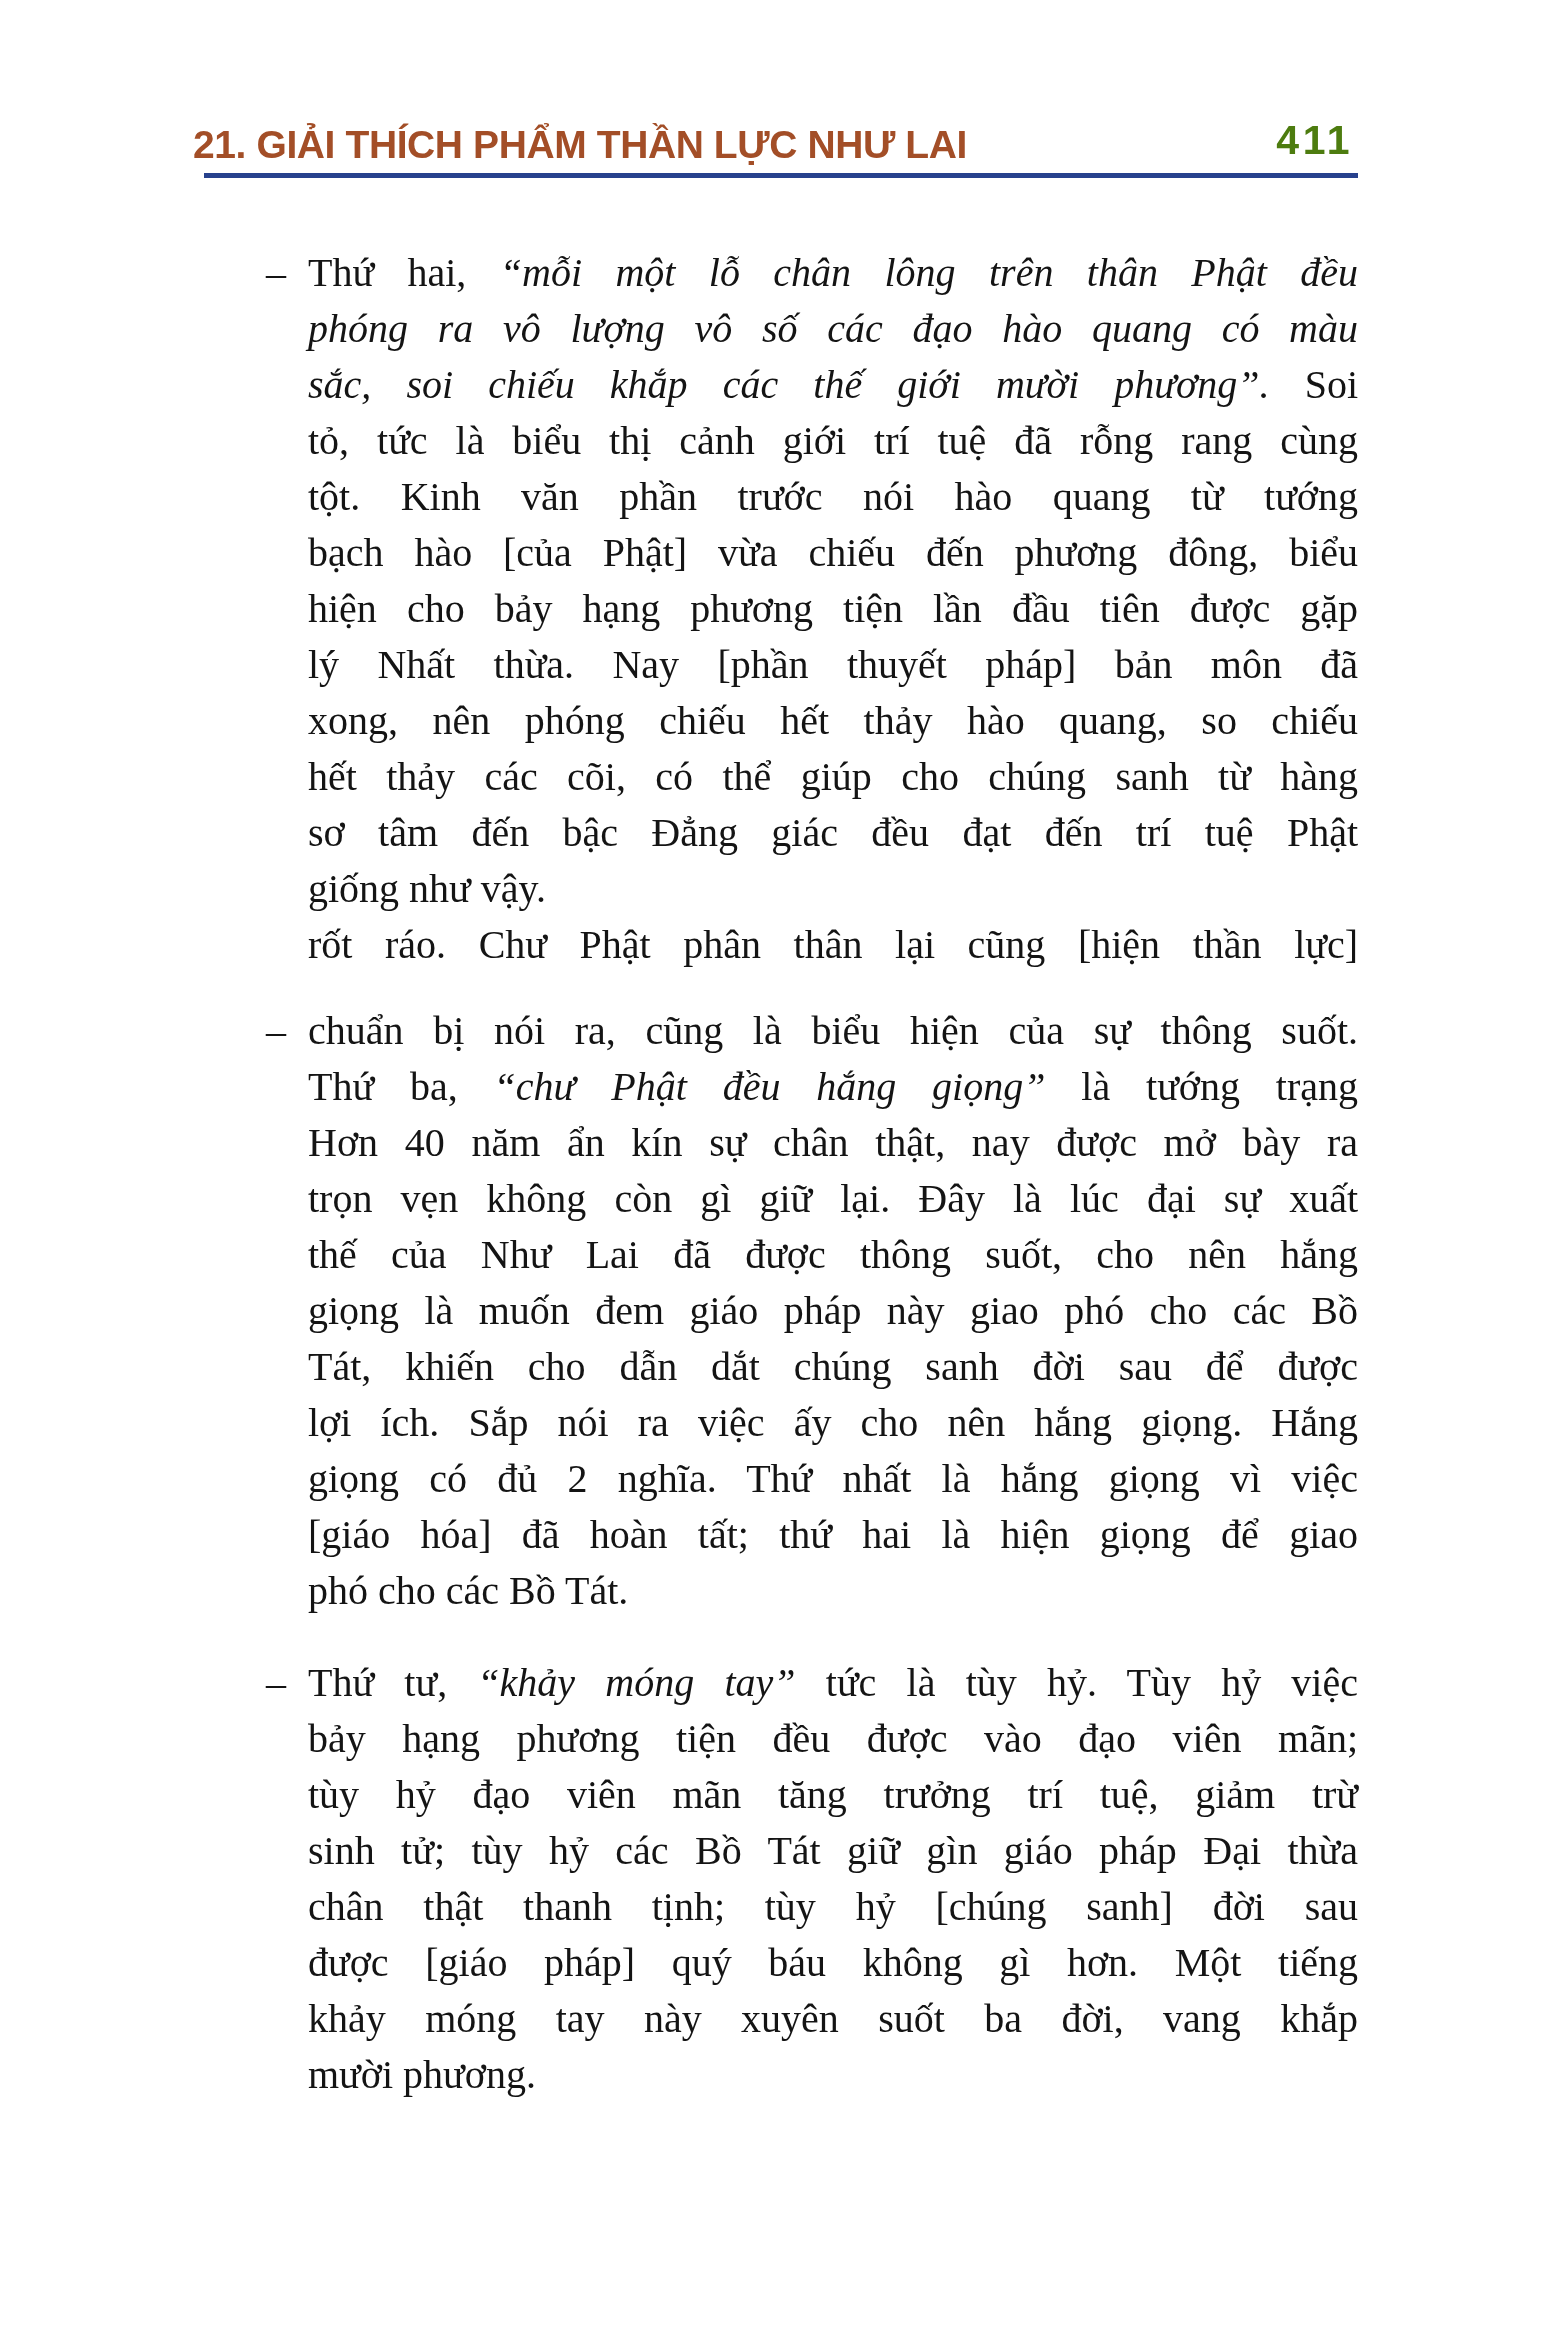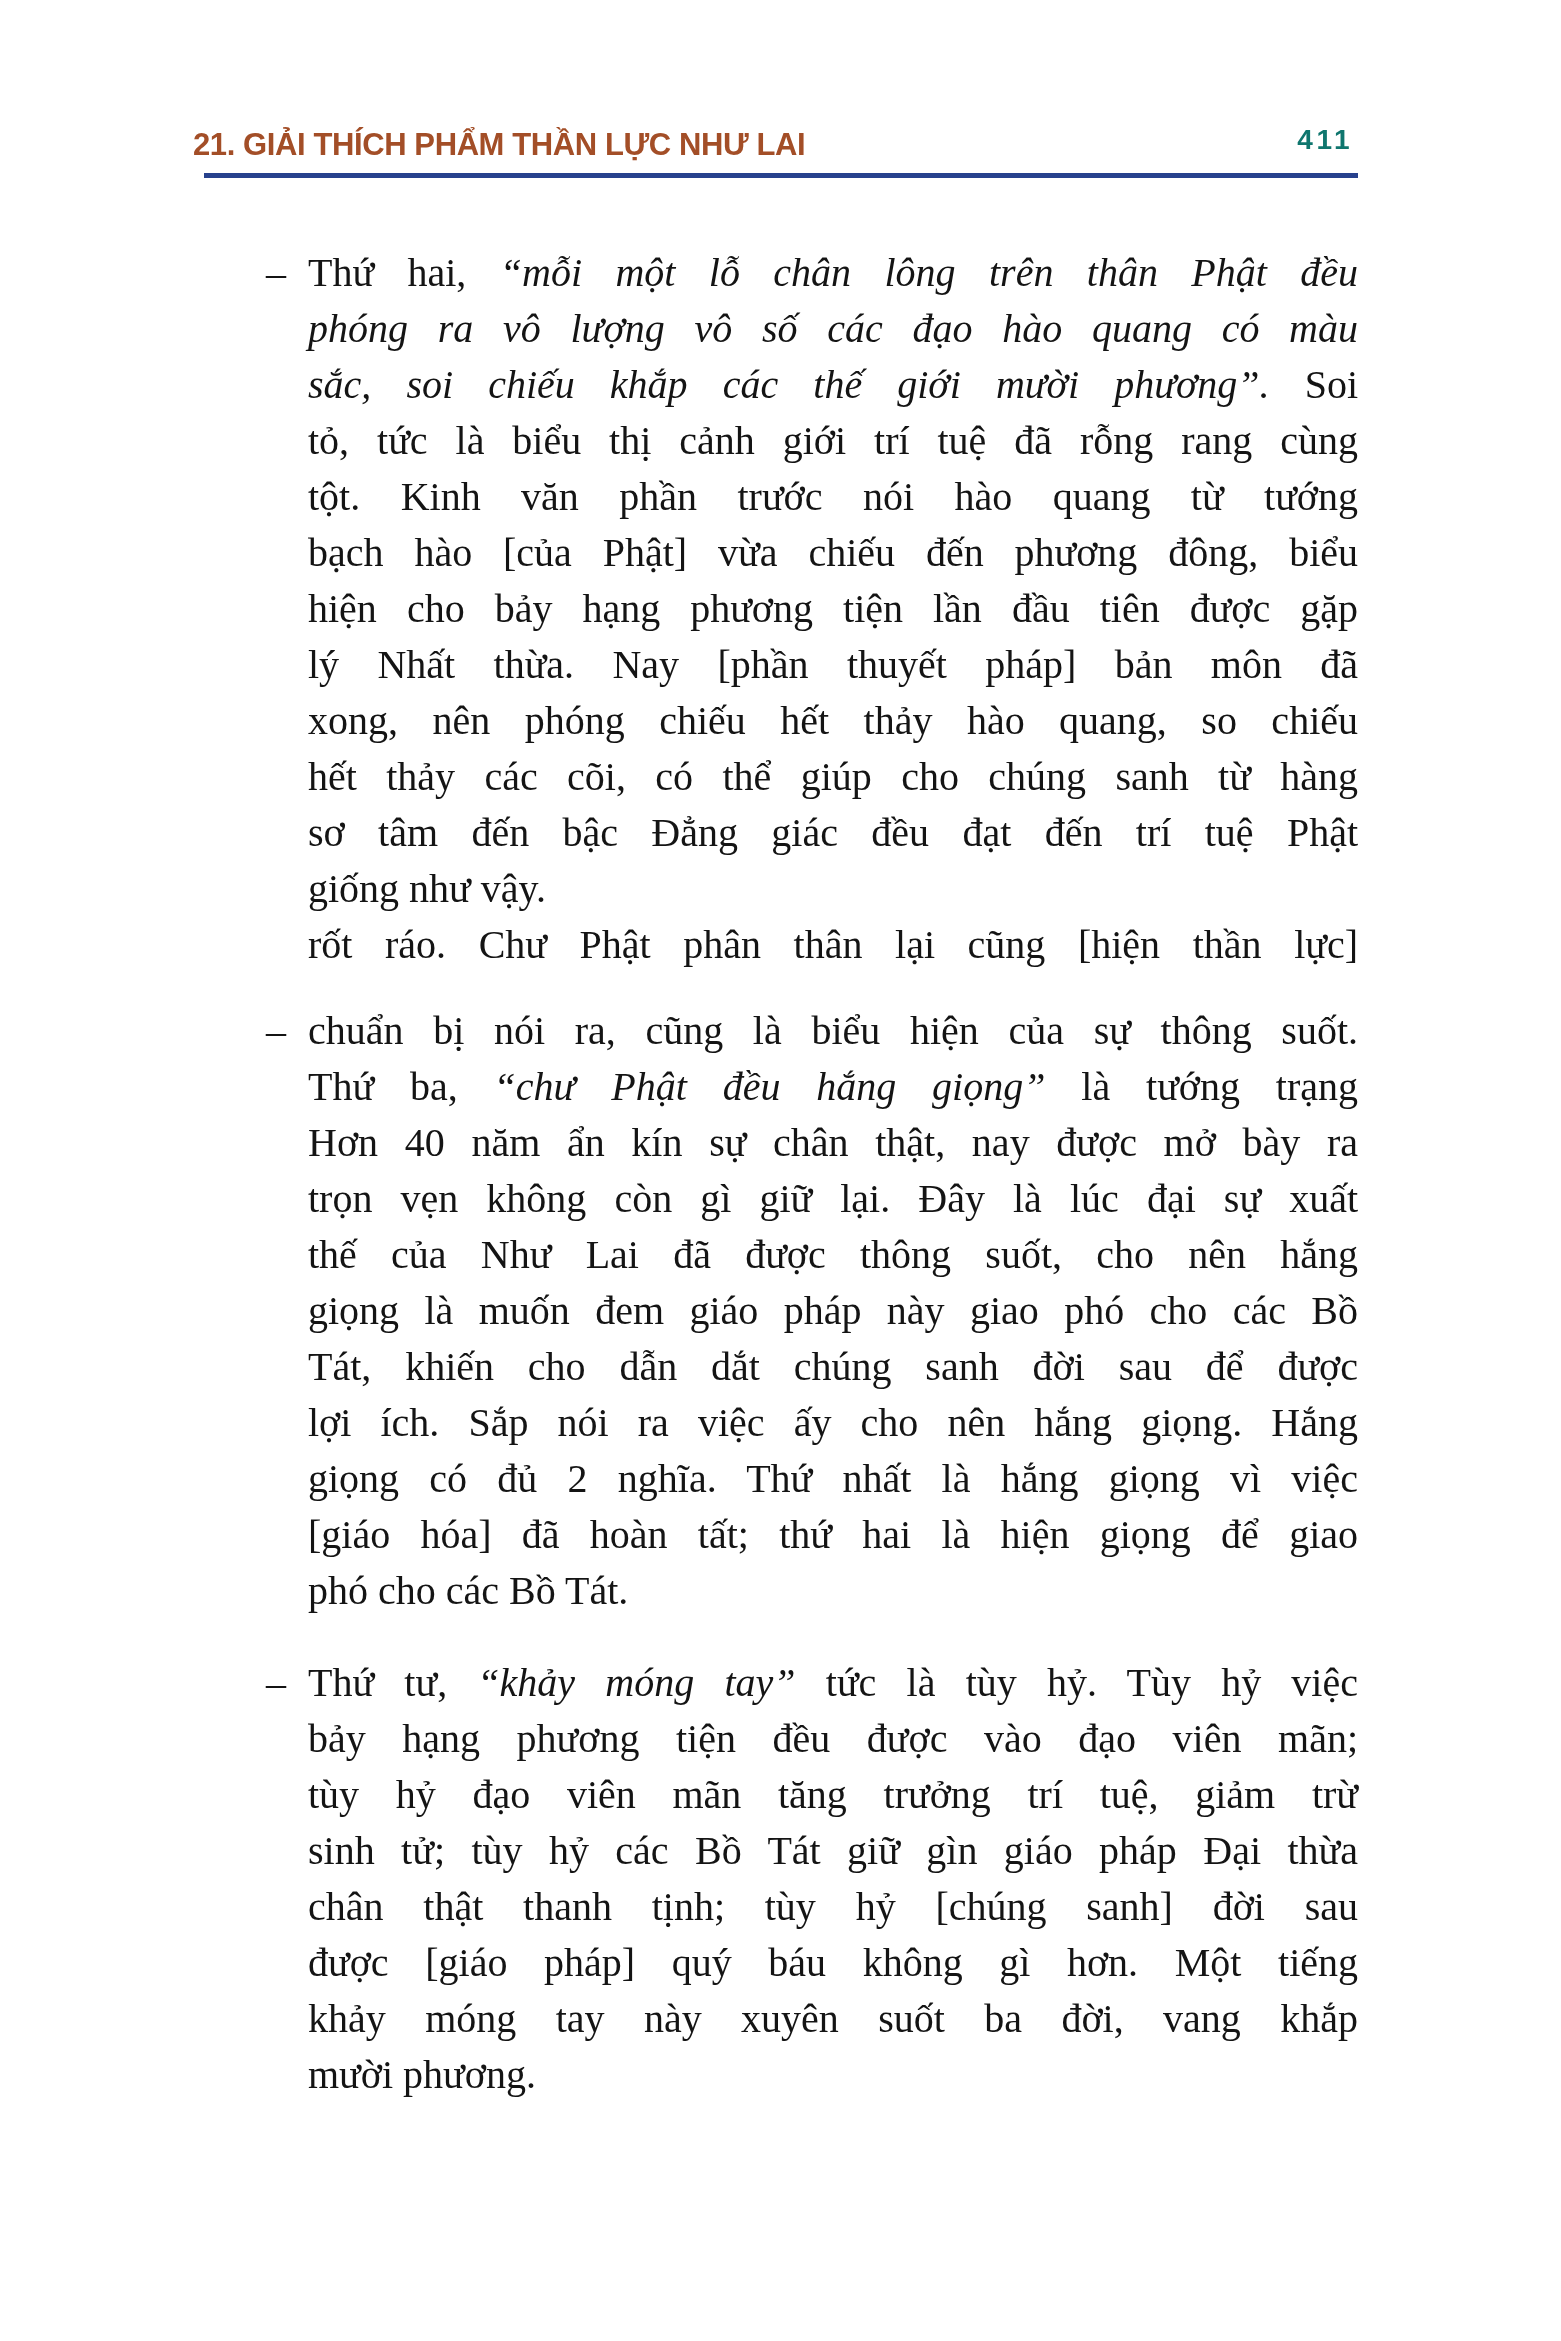--- a/index.html
+++ b/index.html
@@ -23,36 +23,36 @@
     left: 0; top: 0; right: 0;
     height: 182px;
   }
   .chapter-title {
     position: absolute;
     left: 193px;
     top: 129px;
     margin: 0;
     font-family: "Liberation Sans", "DejaVu Sans", sans-serif;
     font-weight: bold;
-    font-size: 31px;
+    font-size: 39px;
     line-height: 31px;
     letter-spacing: -0.4px;
     color: var(--title-color, #A34E27);
     white-space: nowrap;
   }
   .page-number {
     position: absolute;
     right: 208px;
     top: 122px;
     font-family: "Liberation Sans", "DejaVu Sans", sans-serif;
     font-weight: bold;
-    font-size: 28px;
+    font-size: 41px;
     line-height: 36px;
     letter-spacing: 3.5px;
-    color: #0f766e;
+    color: #4d7c0f;
   }
   .header-rule {
     position: absolute;
     left: 204px;
     top: 173px;
     width: 1154px;
     height: 5.2px;
     background: var(--rule-color, #27418D);
   }
 

